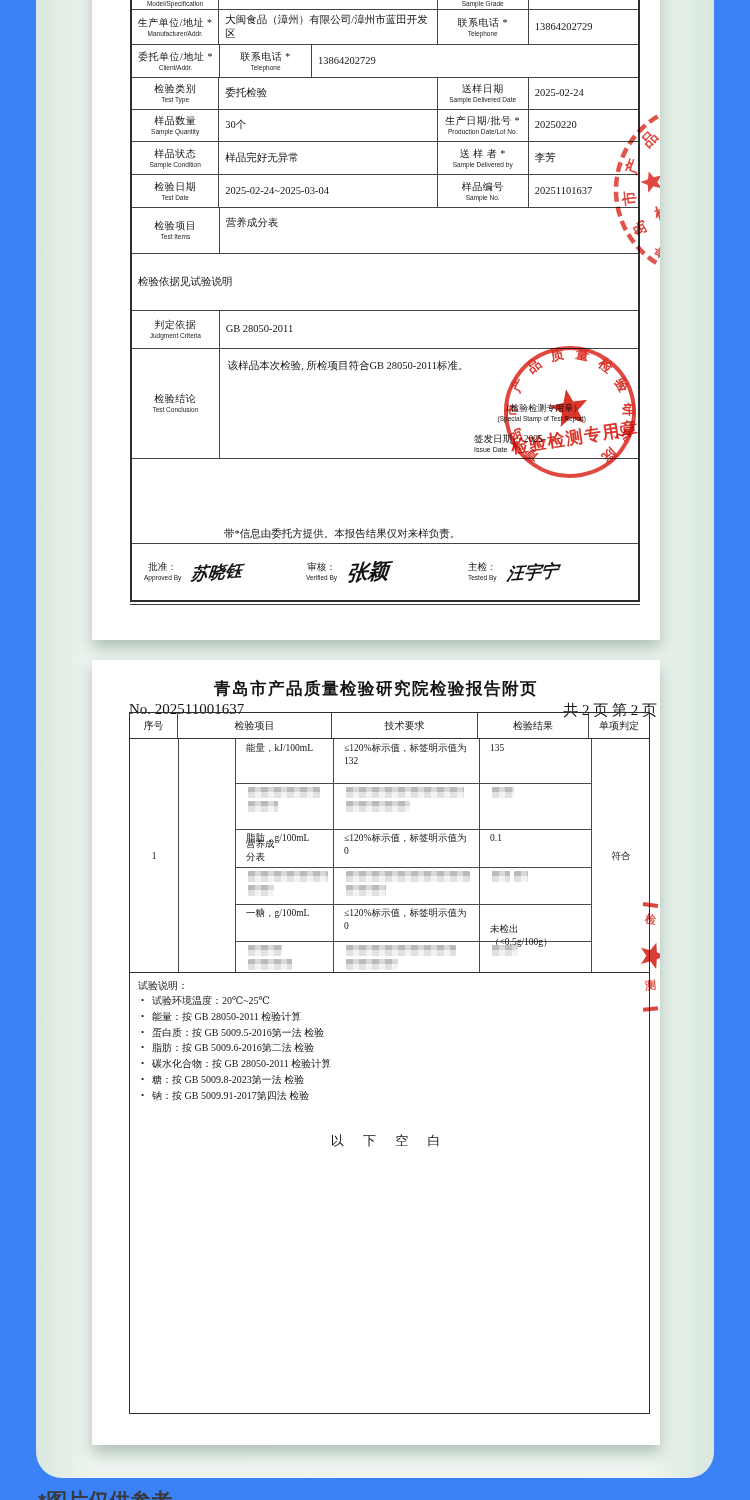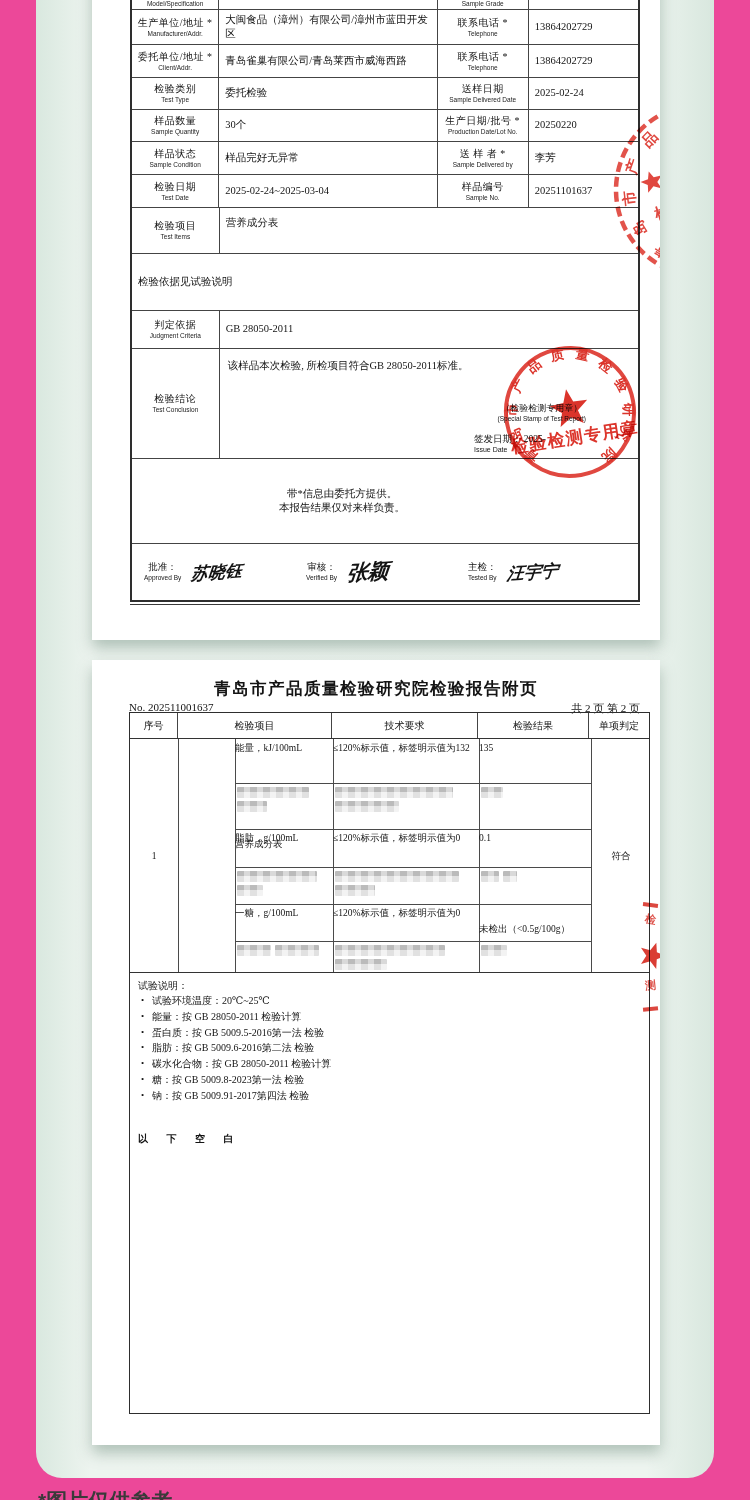--- a/index.html
+++ b/index.html
@@ -1,18 +1,18 @@
 <!DOCTYPE html>
 <html><head>
 <meta charset="utf-8">
 <style>
   * { margin:0; padding:0; box-sizing:border-box; }
   html,body { width:750px; }
   body { font-family:"Liberation Serif","DejaVu Serif",serif; color:#141414; background:#c9dbd1; }
-  #artboard { position:relative; width:750px; height:1500px; overflow:hidden; background:#ec4899; }
+  #artboard { position:relative; width:750px; height:1500px; overflow:hidden; background:#3b82f6; }
   #panel { position:absolute; left:36px; top:-30px; width:678px; height:1508px;
            border-radius:0 0 26px 26px;
            background:linear-gradient(90deg,#d9e8df 0%,#edf4ef 8%,#eef5f0 90%,#d8e7de 100%); }
   .page { position:absolute; left:92px; width:568px; background:#ffffff;
           box-shadow:0 8px 14px rgba(100,130,115,.45); overflow:hidden; }
   #page1 { top:-44px; height:684px; }
   #page2 { top:660px; height:785px; }
 
   
   #t1 { position:absolute; left:38px; top:26px; width:510px; border:2px solid #2e2e2e; background:#fff; }
@@ -43,38 +43,38 @@
   .sig.small { font-size:17px; }
 
   
   .stamp { position:absolute; mix-blend-mode:multiply; opacity:.93; }
   .stampline { position:absolute; color:#d9241a; font-weight:bold; font-size:17px; letter-spacing:1.5px;
                white-space:nowrap; transform:rotate(-9deg); mix-blend-mode:multiply; opacity:.92; }
   .redmark { position:absolute; color:#d6281e; mix-blend-mode:multiply; }
 
   
   #p2title { position:absolute; left:0; right:0; top:18px; text-align:center; font-size:16.5px; font-weight:bold; letter-spacing:1.5px; }
-  #p2noline { position:absolute; left:37px; right:20px; top:41px; font-size:11px; display:flex; justify-content:space-between; }
+  #p2noline { position:absolute; left:37px; right:3px; top:41px; font-size:15px; display:flex; justify-content:space-between; }
   #t2 { position:absolute; left:37px; top:52px; width:521px; height:702px; border:1.8px solid #2e2e2e; }
   .h2row { display:flex; height:26px; border-bottom:1.2px solid #333; }
   .h2cell { display:flex; align-items:center; justify-content:center; font-size:10px; border-right:1px solid #444; }
   .h2cell:last-child { border-right:none; }
   #t2body { position:absolute; left:0; top:26px; width:100%; height:234px; border-bottom:1.2px solid #333; }
   .vline { position:absolute; top:0; bottom:0; width:1px; background:#4a4a4a; }
   .rline { position:absolute; left:105px; width:356px; height:1px; background:#4a4a4a; }
-  .bcell { position:absolute; font-size:9.5px; line-height:1.35; padding:3px 0; overflow:hidden; }
+  .bcell { position:absolute; font-size:9.5px; line-height:1.35; padding:3px 11px; overflow:hidden; }
   .centercell { display:flex; align-items:center; justify-content:center; text-align:center; }
   .mz { display:inline-block; height:11px; margin:1px 2px; vertical-align:middle; border-radius:1px;
         background-image:repeating-linear-gradient(0deg,rgba(255,255,255,.45) 0 6px,rgba(0,0,0,.07) 6px 12px),
                          repeating-linear-gradient(90deg,#c9c9c9 0 7px,#e9e9e9 7px 13px);
         filter:blur(.4px); }
   #notescell { position:absolute; left:0; top:260px; width:100%; height:442px; padding:6px 8px; font-size:10px; }
   .noteline { margin-left:14px; line-height:15.8px; position:relative; }
   .noteline::before { content:"•"; position:absolute; left:-11px; font-size:9px; }
-  #blanknote { letter-spacing:8px; margin-top:28px; font-size:10px;font-weight:bold; }
+  #blanknote { text-align:center; letter-spacing:8px; margin-top:28px; font-size:13px; }
 
   #caption { position:absolute; left:38px; top:1487px; font-size:21px; font-weight:600; color:#3a3a3a;
              font-family:"Liberation Sans","DejaVu Sans",sans-serif; }
   svg text { font-family:"Liberation Serif","DejaVu Serif",serif; }
 </style>
 </head>
 <body>
 
 <div id="artboard">
   <div id="panel"></div>
@@ -105,21 +105,20 @@
             <span class="en">Telephone</span>
           </div>
         <div class="c w4 val">13864202729</div>
       </div>
 
       <div class="t1row" style="height:33px">
         <div class="c w1 lab">
             <span class="cn">委托单位/地址 *</span>
             <span class="en">Client/Addr.</span>
           </div>
-        <div class="c w2 val">青岛雀巢有限公司/青岛莱西市威海西路</div>
         <div class="c w3 lab">
             <span class="cn">联系电话 *</span>
             <span class="en">Telephone</span>
           </div>
         <div class="c w4 val">13864202729</div>
       </div>
 
       <div class="t1row" style="height:32px">
         <div class="c w1 lab">
             <span class="cn">检验类别</span>
@@ -205,21 +204,21 @@
           </div>
           <div class="issue">
             <span>签发日期：</span>
             <span>2025-</span>
             <div class="en">Issue Date</div>
           </div>
         </div>
       </div>
 
       <div class="t1row" style="height:85px">
-        <div class="c wWide val" style="flex-direction:column;align-items:center;justify-content:center">
+        <div class="c wWide val" style="align-items:flex-end;justify-content:center">
           <div>带*信息由委托方提供。</div>
           <div>本报告结果仅对来样负责。</div>
         </div>
       </div>
 
       <div class="t1row sigrow" style="height:56px">
         <div class="sigblock">
           <div class="siglab">
               <div>批准：</div>
               <div class="en">Approved By</div>

